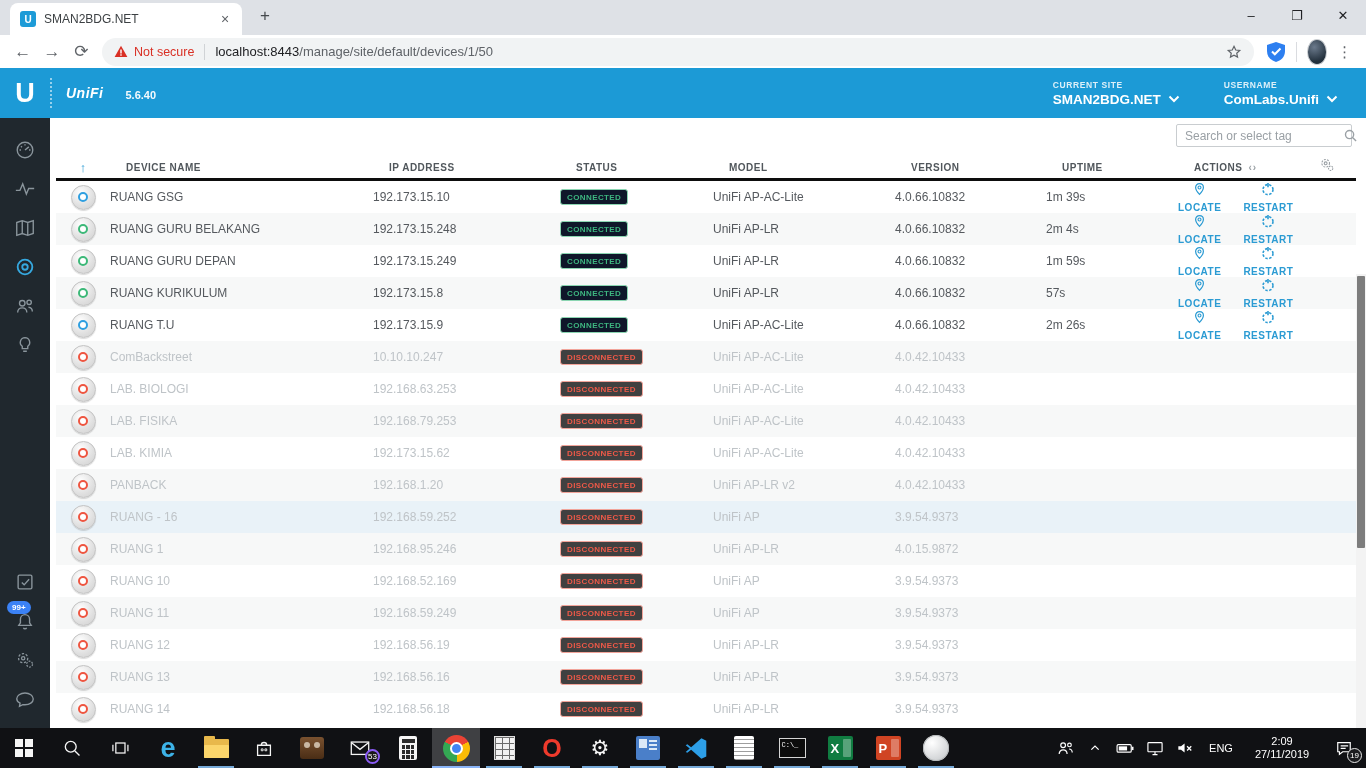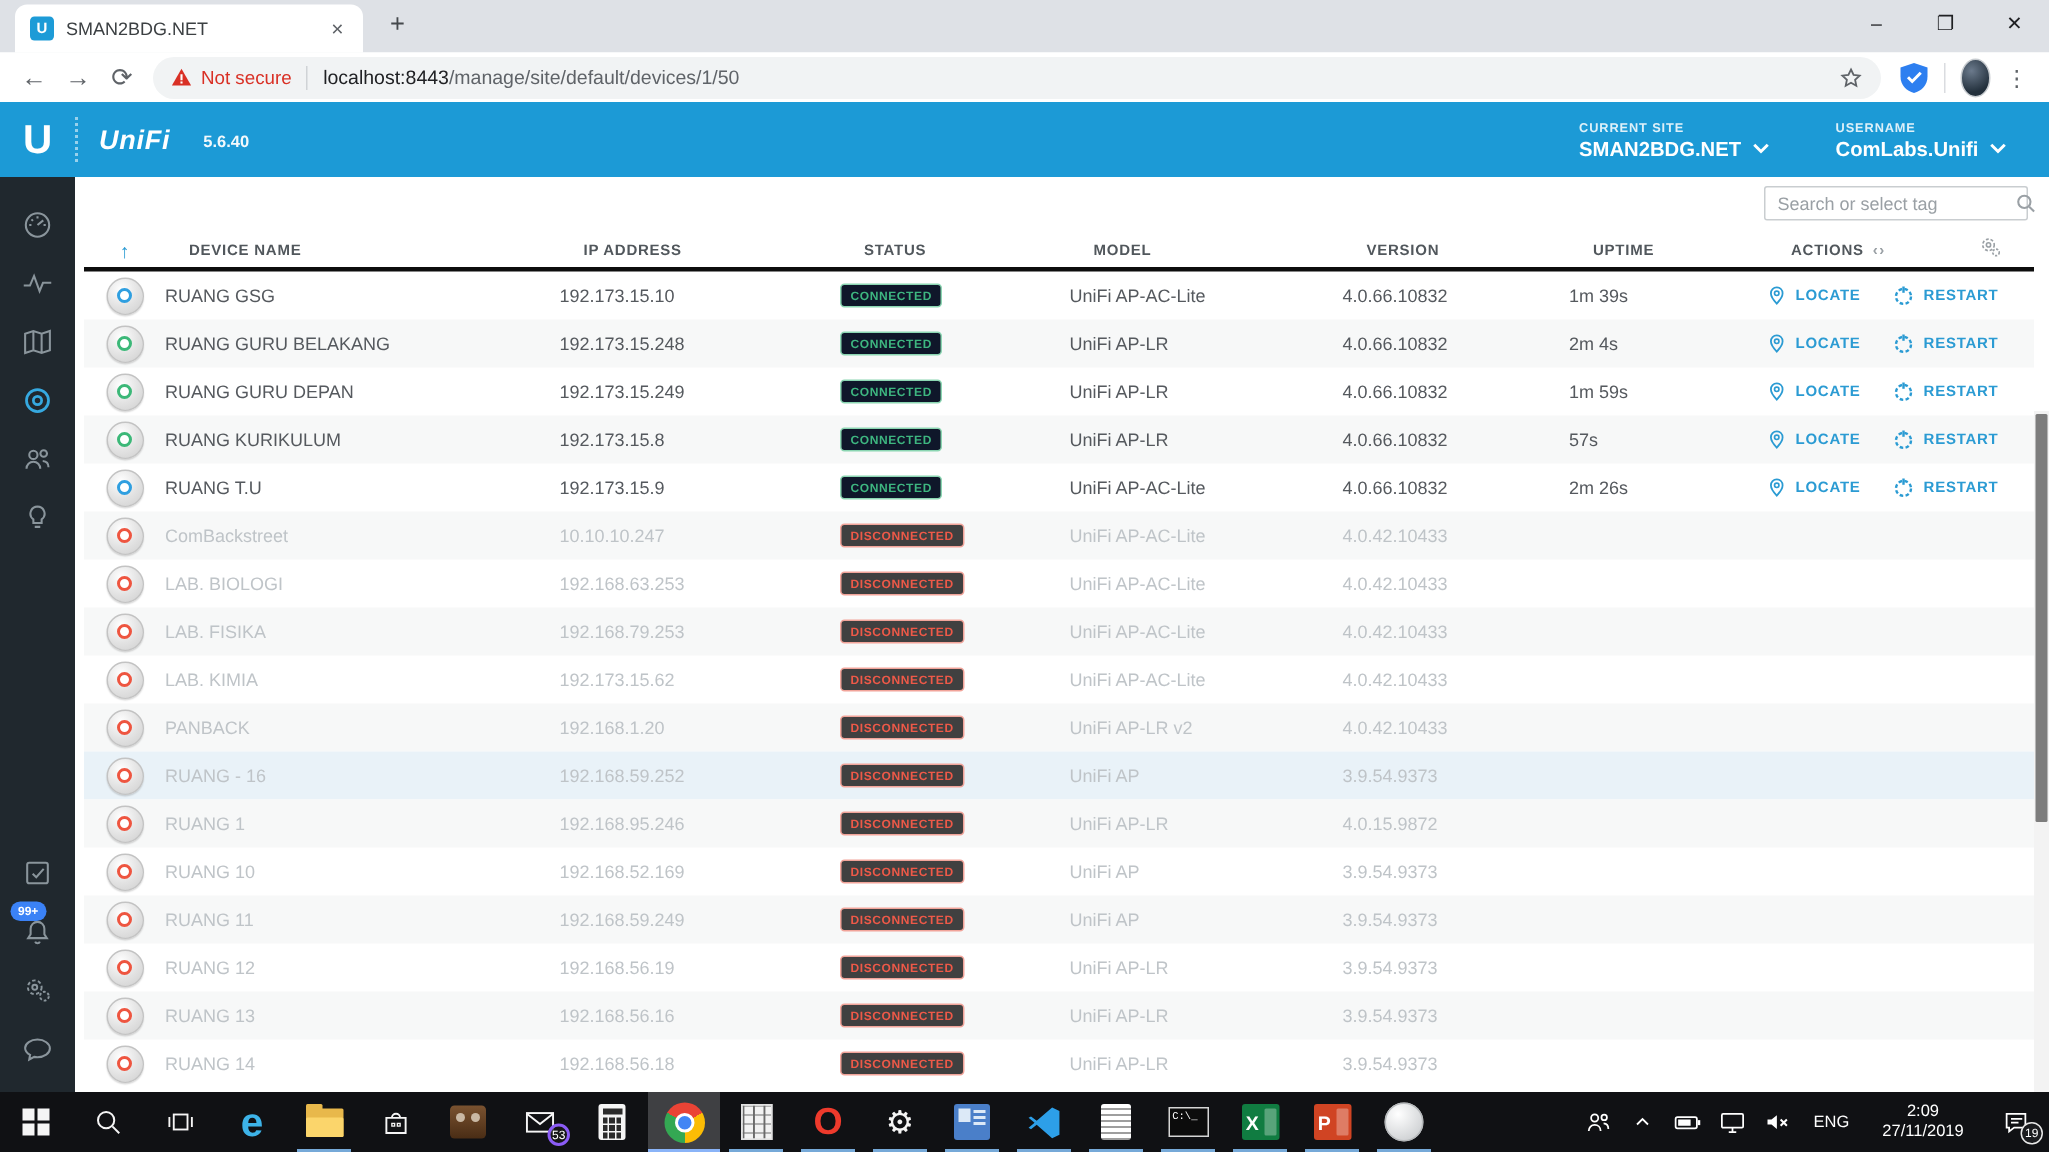--- a/index.html
+++ b/index.html
@@ -28,21 +28,21 @@
   .omni-star { margin-left:auto; }
   .ext-shield { margin-left:12px; }
   .bar-sep { width:1px; height:20px; background:#dadce0; margin:0 10px; }
   .avatar { width:26px; height:26px; border-radius:50%; background:radial-gradient(circle at 35% 30%, #6b7a8c, #23303c 70%); border:1px solid #c8ccd0; }
   .kebab { color:#5f6368; font-size:15px; letter-spacing:0; margin:0 6px 0 10px; width:18px; text-align:center; }
 
   
   .app-header { position:absolute; left:0; top:68px; width:1366px; height:50px; background:#1c9ad6; display:flex; align-items:center; color:#fff; }
   .ubnt-logo { width:50px; text-align:center; font-size:27px; font-weight:bold; }
   .hdr-dots { height:30px; border-left:2px dotted rgba(255,255,255,.55); margin-right:14px; }
-  .unifi-word { font-size:18px; font-weight:bold; font-style:italic; letter-spacing:.5px; }
+  .unifi-word { font-size:14px; font-weight:bold; font-style:italic; letter-spacing:.5px; }
   .app-version { font-size:11px; font-weight:bold; opacity:.95; margin-left:22px; margin-top:4px; }
   .hdr-right { margin-left:auto; display:flex; gap:44px; margin-right:28px; }
   .hdr-block { display:flex; flex-direction:column; }
   .hdr-label { font-size:8.5px; font-weight:bold; letter-spacing:.6px; opacity:.85; }
   .hdr-value { font-size:13.5px; font-weight:bold; display:flex; align-items:center; gap:7px; margin-top:2px; }
 
   
   .sidebar { position:absolute; left:0; top:118px; width:50px; height:610px; background:#20282e; display:flex; flex-direction:column; padding:12px 0 10px; }
   .side-item { position:relative; height:39px; display:flex; align-items:center; justify-content:center; color:#8a959c; }
   .side-item.active { color:#36a9e0; }
@@ -79,21 +79,21 @@
   .dev-ico-wrap { display:flex; justify-content:center; }
   .dev-ico { width:25px; height:25px; border-radius:50%; background:radial-gradient(circle at 38% 30%, #ffffff, #e2e2e2 55%, #cfcfcf); border:1px solid #c3c3c3; display:flex; align-items:center; justify-content:center; box-shadow:0 1px 1px rgba(0,0,0,.15); }
   .dev-led { width:10px; height:10px; border-radius:50%; border:2.5px solid; background:#fff; }
   .led-blue { border-color:#2f9fe0; }
   .led-green { border-color:#3cb878; }
   .led-red { border-color:#ee5540; }
   .badge { display:inline-block; font-size:8px; font-weight:bold; letter-spacing:.4px; padding:2.5px 6px; border:1px solid; border-radius:3px; }
   .badge.connected { color:#3eb680; border-color:#8bd6b2; background:#0f172a; }
   .badge.disconnected { color:#ee5948; border-color:#f2a49a; background:#404040; }
   .cell-actions { display:flex; align-items:center; gap:22px; }
-  .act-btn { display:flex; align-items:center; gap:6px; color:#2b9bd3; font-size:10px; font-weight:bold; letter-spacing:.5px; cursor:pointer; }
+  .act-btn { display:flex; align-items:center; gap:6px; color:#2b9bd3; font-size:10px; font-weight:bold; letter-spacing:.5px; cursor:pointer;flex-direction:column; }
 
   .scrollbar { position:absolute; right:0; top:156px; width:10px; height:572px; background:#f3f3f3; }
   .scroll-thumb { position:absolute; top:2px; left:1px; width:8px; height:272px; background:#7d7d7d; border-radius:1px; }
 
   
   .taskbar { position:absolute; left:0; top:728px; width:1366px; height:40px; background:#101114; display:flex; align-items:stretch; }
   .tslot { position:relative; width:48px; display:flex; align-items:center; justify-content:center; }
   .tslot.active { background:#3f4043; }
   .tslot .openline { position:absolute; left:6px; right:6px; bottom:0; height:2px; background:#76a9d8; }
   .tslot.active .openline { left:0; right:0; background:#8ab4f8; }

